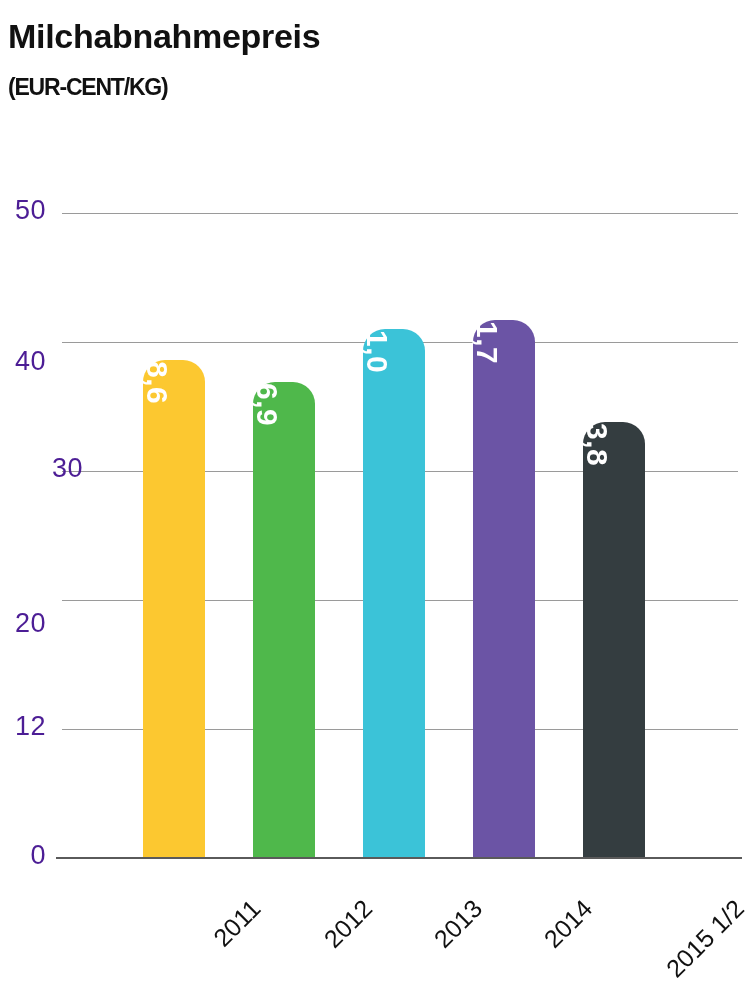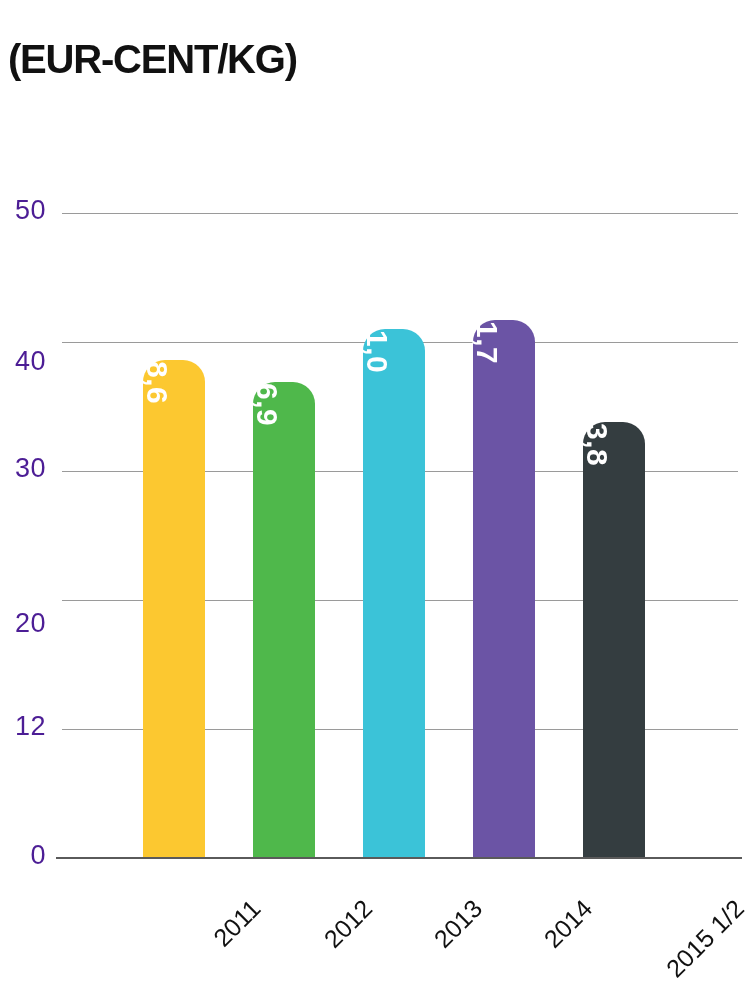--- a/index.html
+++ b/index.html
@@ -26,26 +26,26 @@
   }
   #chart-title {
     font-size: 34px;
     font-weight: bold;
     color: #111111;
     letter-spacing: -0.3px;
     line-height: 44px;
     white-space: nowrap;
   }
   #chart-subtitle {
-    font-size: 40px;
+    font-size: 23px;
     font-weight: bold;
     color: #111111;
     letter-spacing: -1.2px;
     line-height: 44px;
-    margin-top: 23px;
+    margin-top: 7px;
     white-space: nowrap;
   }
 
   
   #plot {
     position: absolute;
     left: 0;
     top: 0;
     width: 746px;
     height: 1001px;
@@ -102,36 +102,37 @@
     white-space: nowrap;
     transform: rotate(-45deg);
     transform-origin: right top;
     text-align: right;
   }
 </style>
 </head>
 <body>
 
 <div id="chart-header">
+  <div id="chart-title">Milchabnahmepreis</div>
   <div id="chart-subtitle">(EUR-CENT/KG)</div>
 </div>
 
 <div id="plot">
   <div id="gridlines">
       <div class="gridline" style="top: 728.5px; background: rgb(154, 154, 154);"></div>
       <div class="gridline" style="top: 599.5px; background: rgb(154, 154, 154);"></div>
       <div class="gridline" style="top: 470.5px; background: rgb(154, 154, 154);"></div>
       <div class="gridline" style="top: 341.5px; background: rgb(154, 154, 154);"></div>
       <div class="gridline" style="top: 212.5px; background: rgb(154, 154, 154);"></div>
     </div>
   <div id="ytick-labels">
       <div class="ytick-label" style="top: 840px;">0</div>
       <div class="ytick-label" style="top: 711px;">12</div>
       <div class="ytick-label" style="top: 608px;">20</div>
-      <div class="ytick-label" style="top: 453px;">30</div>
+      <div class="ytick-label" style="top: 453px; padding-left: 37px;">30</div>
       <div class="ytick-label" style="top: 324px; margin-top: 22px;">40</div>
       <div class="ytick-label" style="top: 195px;">50</div>
     </div>
   <div id="bars">
       <div class="bar" style="left: 143px; top: 360.06px; width: 62px; height: 497.94px; background: rgb(252, 200, 48);">
         <div class="bar-value">38,6</div>
       </div>
       <div class="bar" style="left: 253px; top: 381.99px; width: 62px; height: 476.01px; background: rgb(79, 184, 75);">
         <div class="bar-value">36,9</div>
       </div>

